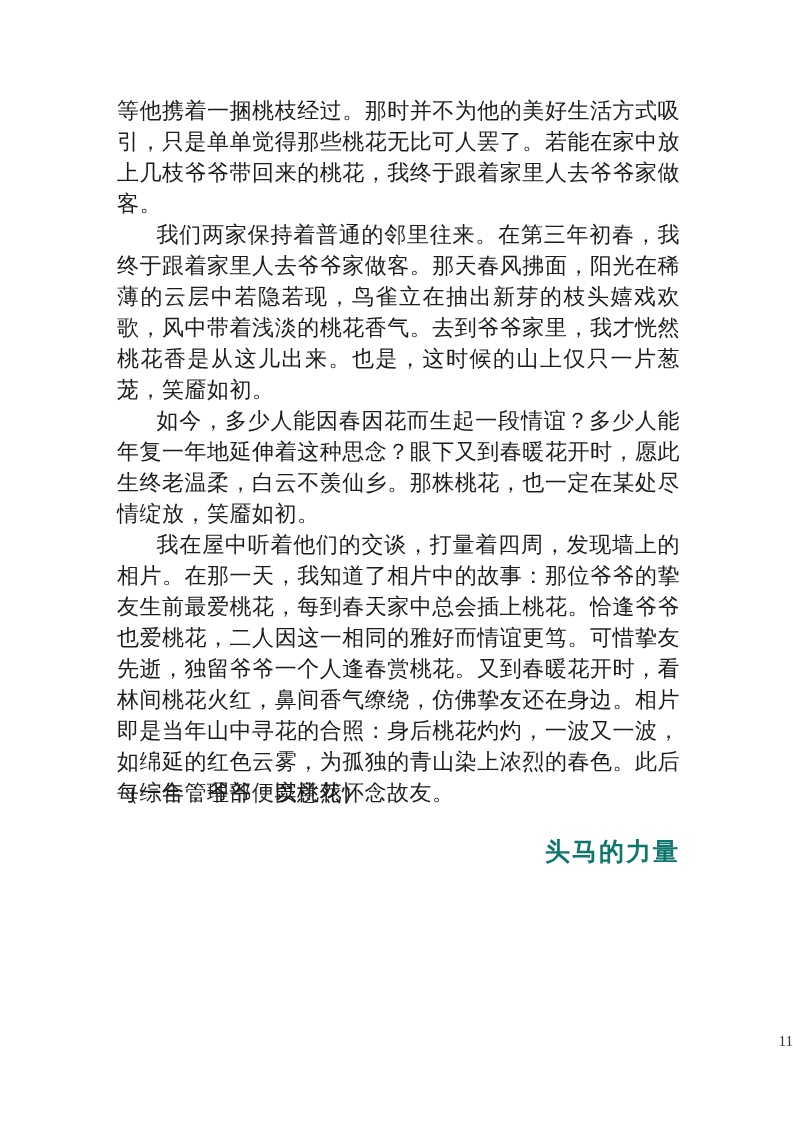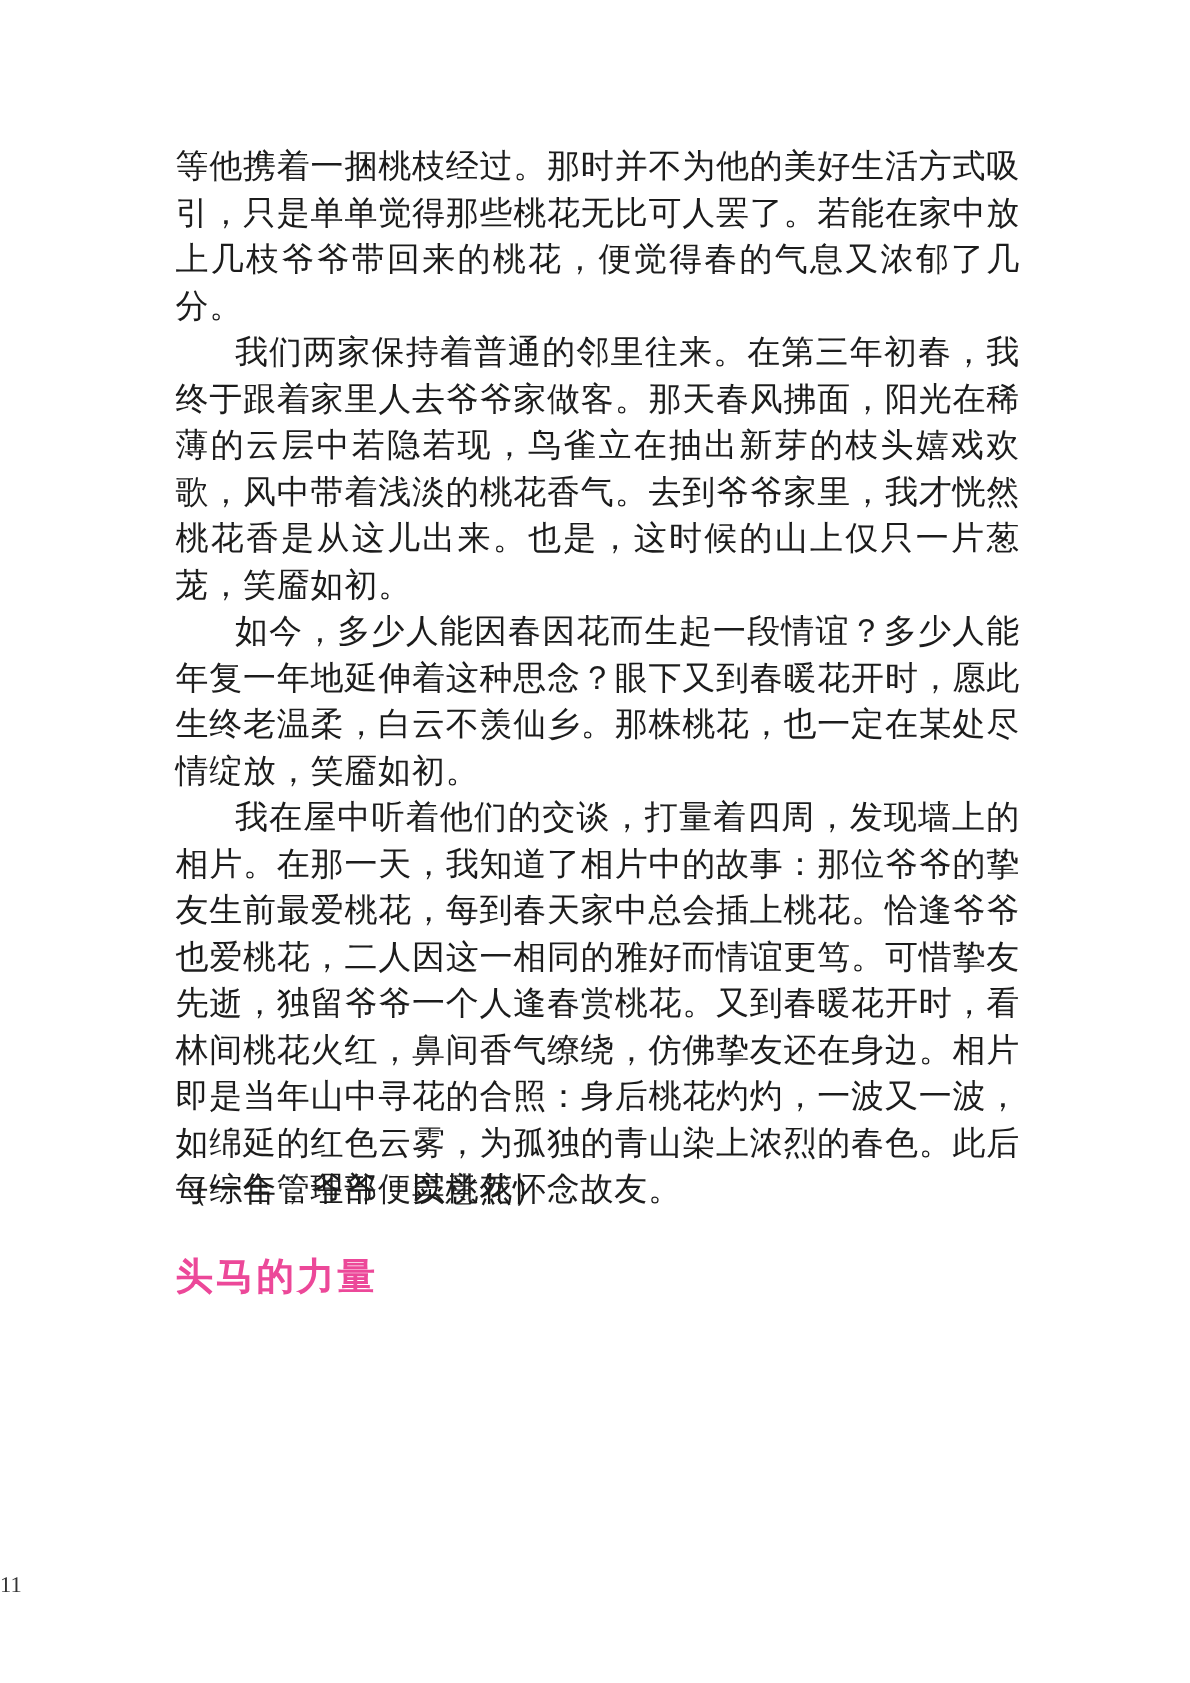--- a/index.html
+++ b/index.html
@@ -42,42 +42,42 @@
     letter-spacing: 0.5px;
     text-align: left;
     margin-top: -31px; 
   }
   .article-title {
     font-family: "Liberation Sans", "DejaVu Sans", sans-serif;
     font-weight: 700;
     font-size: 25px;
     line-height: 38px;
     letter-spacing: 2px;
-    text-align: left;
-    color: #ec4899;
+    text-align: right;
+    color: #0f766e;
     margin: 24px 0 34px 0;
   }
   .page-number {
     position: absolute;
     left: 0;
     right: 0;
-    bottom: 56px;
-    text-align: left;
+    bottom: 72px;
+    text-align: right;
     font-family: "Liberation Serif", "DejaVu Serif", serif;
     font-size: 15px;
     color: #333333;
   }
 </style>
 </head>
 <body>
 
 <div class="page">
 
   <div class="body-text">
-    <p class="para no-indent">等他携着一捆桃枝经过。那时并不为他的美好生活方式吸引，只是单单觉得那些桃花无比可人罢了。若能在家中放上几枝爷爷带回来的桃花，便觉得春的气息又浓郁了几分。</p>
+    <p class="para no-indent">等他携着一捆桃枝经过。那时并不为他的美好生活方式吸引，只是单单觉得那些桃花无比可人罢了。若能在家中放上几枝爷爷带回来的桃花，我终于跟着家里人去爷爷家做客。</p>
     <p class="para">我们两家保持着普通的邻里往来。在第三年初春，我终于跟着家里人去爷爷家做客。那天春风拂面，阳光在稀薄的云层中若隐若现，鸟雀立在抽出新芽的枝头嬉戏欢歌，风中带着浅淡的桃花香气。去到爷爷家里，我才恍然桃花香是从这儿出来。也是，这时候的山上仅只一片葱茏，笑靥如初。</p>
     <p class="para">如今，多少人能因春因花而生起一段情谊？多少人能年复一年地延伸着这种思念？眼下又到春暖花开时，愿此生终老温柔，白云不羡仙乡。那株桃花，也一定在某处尽情绽放，笑靥如初。</p>
     <p class="para">我在屋中听着他们的交谈，打量着四周，发现墙上的相片。在那一天，我知道了相片中的故事：那位爷爷的挚友生前最爱桃花，每到春天家中总会插上桃花。恰逢爷爷也爱桃花，二人因这一相同的雅好而情谊更笃。可惜挚友先逝，独留爷爷一个人逢春赏桃花。又到春暖花开时，看林间桃花火红，鼻间香气缭绕，仿佛挚友还在身边。相片即是当年山中寻花的合照：身后桃花灼灼，一波又一波，如绵延的红色云雾，为孤独的青山染上浓烈的春色。此后每一年，爷爷便以桃花怀念故友。</p>
     <div class="attribution">（综合管理部　窦意然）</div>
   </div>
 
   <h2 class="article-title">头马的力量</h2>
 
 
   <div class="page-number">11</div>

